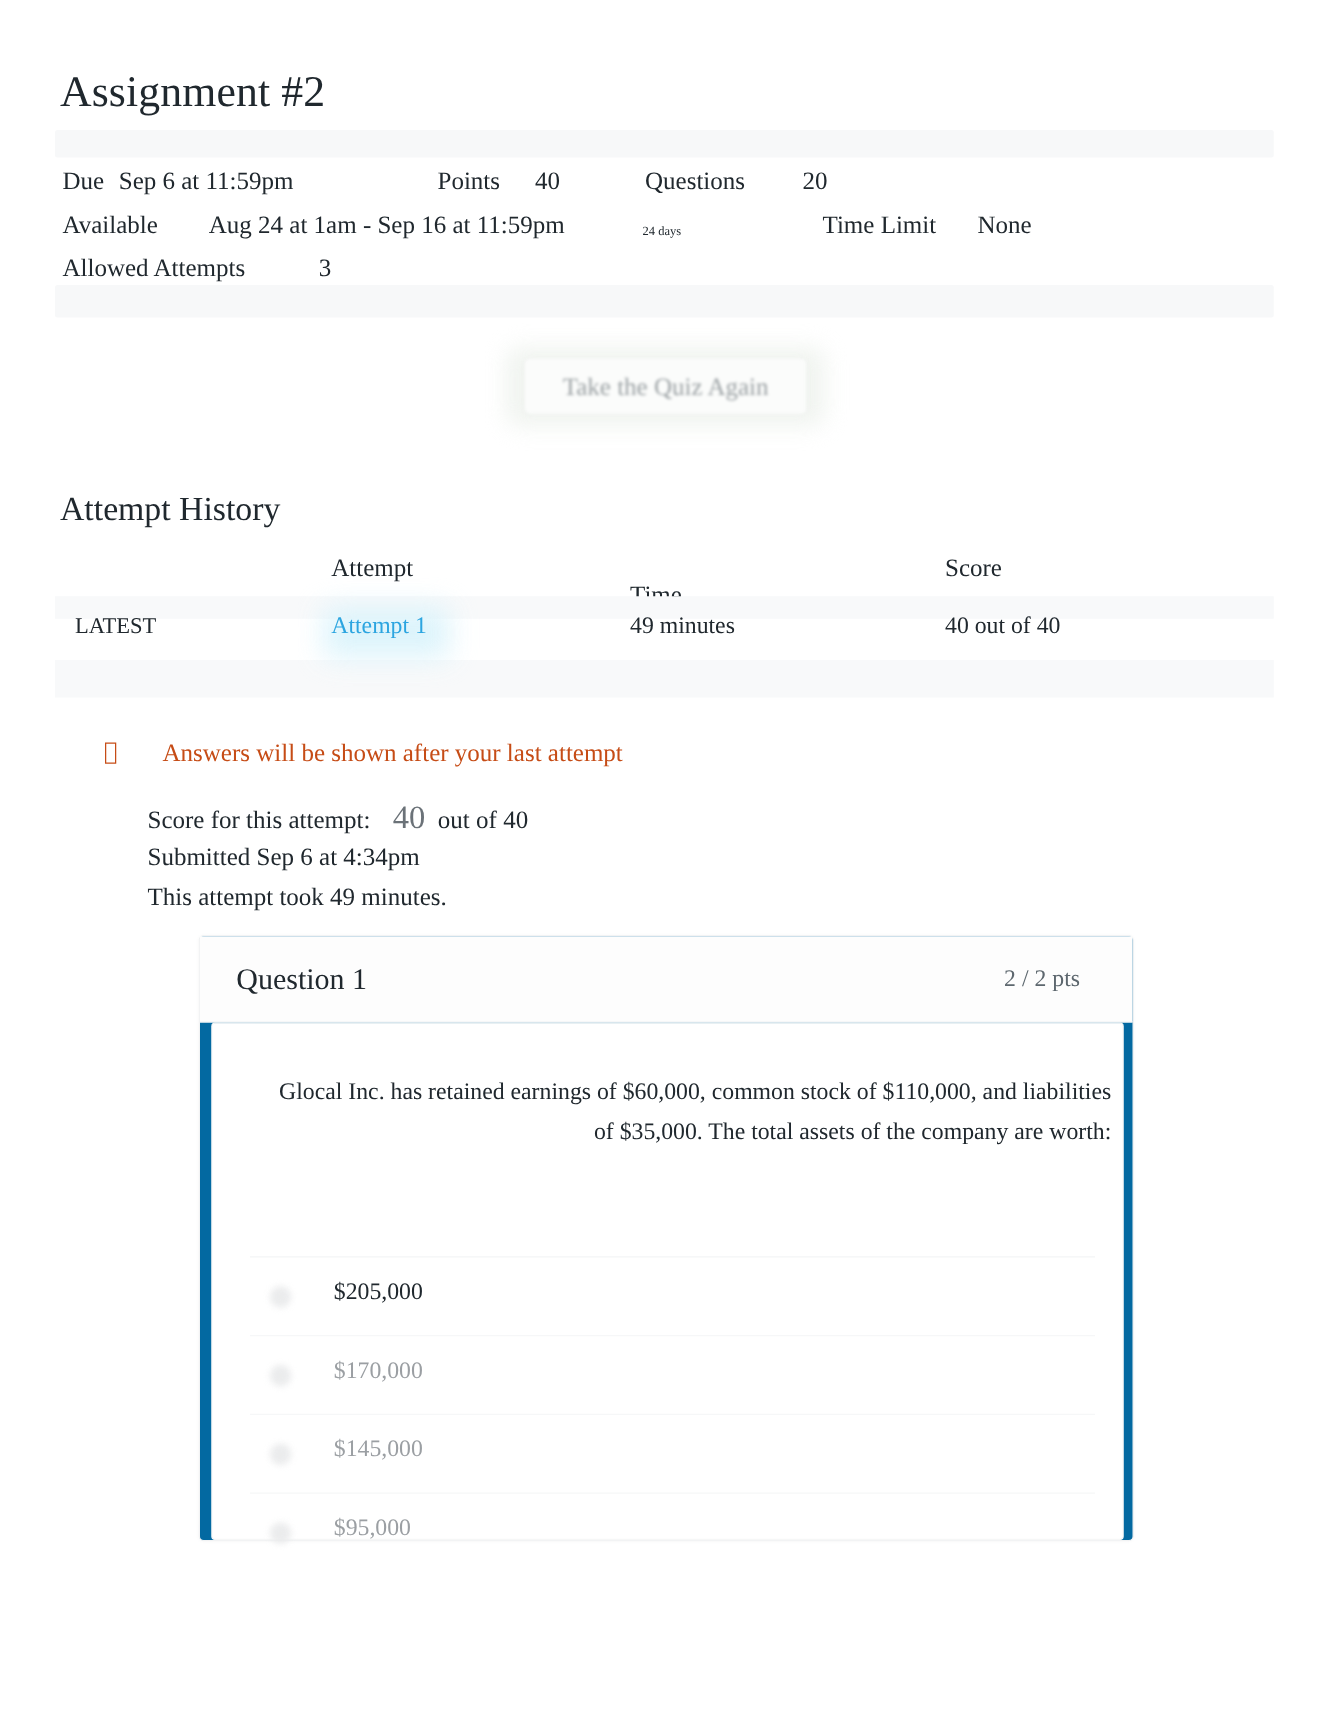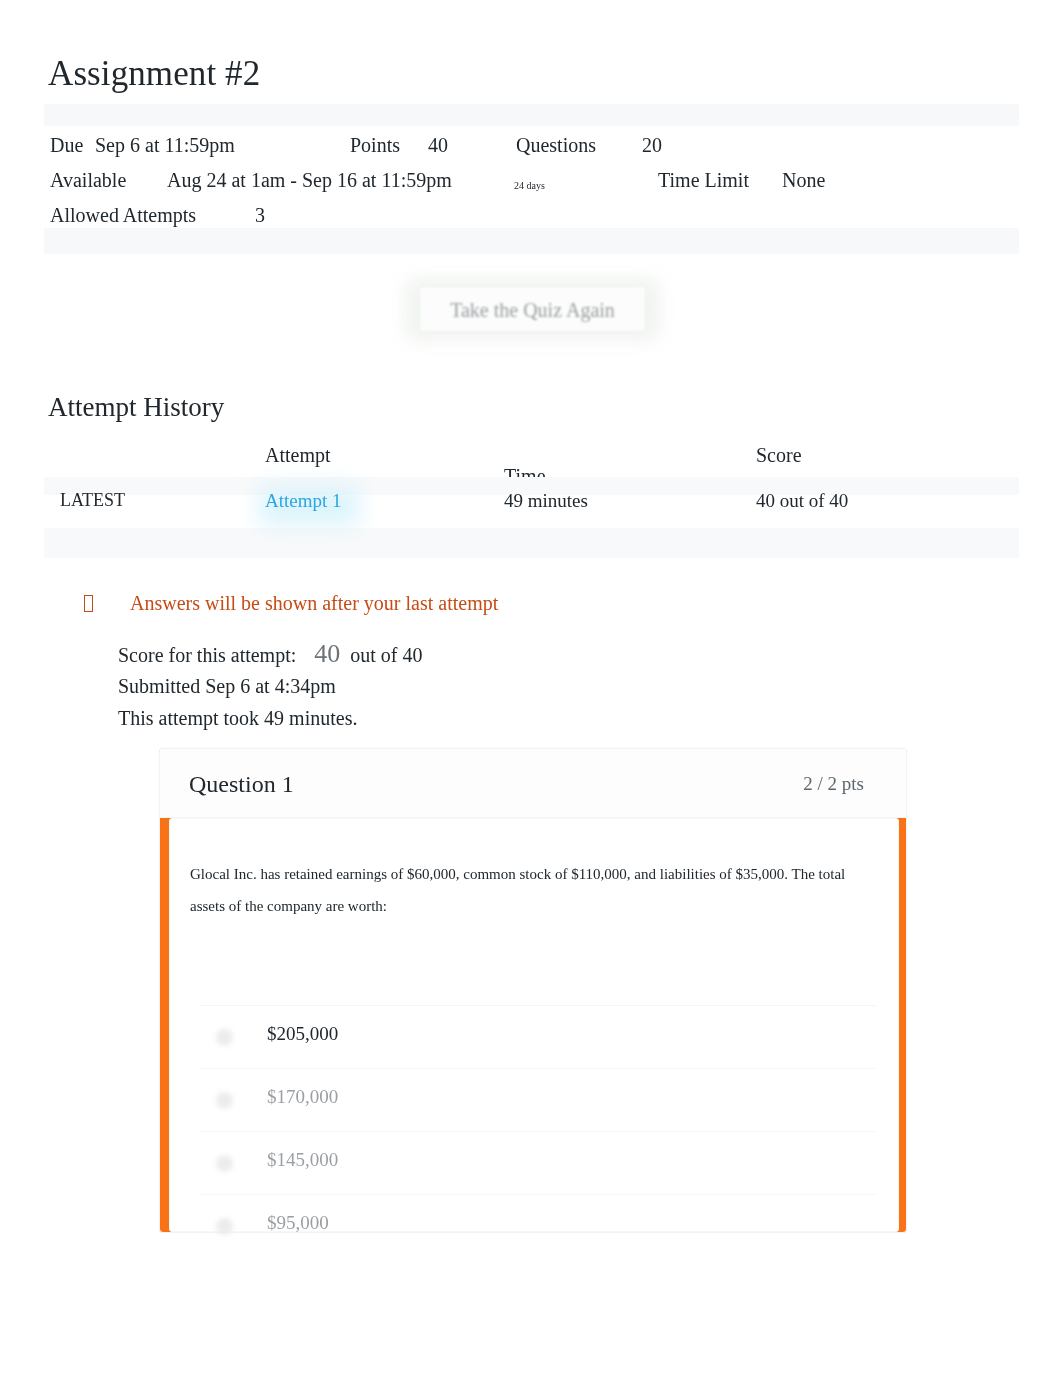--- a/index.html
+++ b/index.html
@@ -218,21 +218,21 @@
     margin: 0 10px 0 18px;
   }
 
   
   .q-card {
     position: absolute;
     left: 159px;
     top: 748px;
     width: 748px;
     height: 485px;
-    background: #f97316;
+    background: #0369a1;
     border: 1px solid #f2f3f4;
     border-radius: 4px;
     box-sizing: border-box;
     box-shadow: 0 0 3px rgba(0,0,0,.025);
   }
   .q-head {
     position: relative;
     height: 68px;
     background: #fdfdfd;
     border-bottom: 1px solid #f4f5f6;
@@ -257,26 +257,27 @@
     top: 69px;
     width: 730px;
     height: 414px;
     background: #ffffff;
     border: 1px solid #f6f7f7;
     border-radius: 3px;
     box-sizing: border-box;
   }
   .q-text {
     position: absolute;
-    left: 20px;
+    left: 44px;
     top: 39px;
     width: 675px;
-    font-size: 15px;
+    font-size: 19px;
     line-height: 32px;
     color: #20282e;
+    text-align: right;
   }
 
   .answers {
     position: absolute;
     left: 30px;
     top: 186px;
     width: 676px;
   }
   .ans {
     position: relative;

